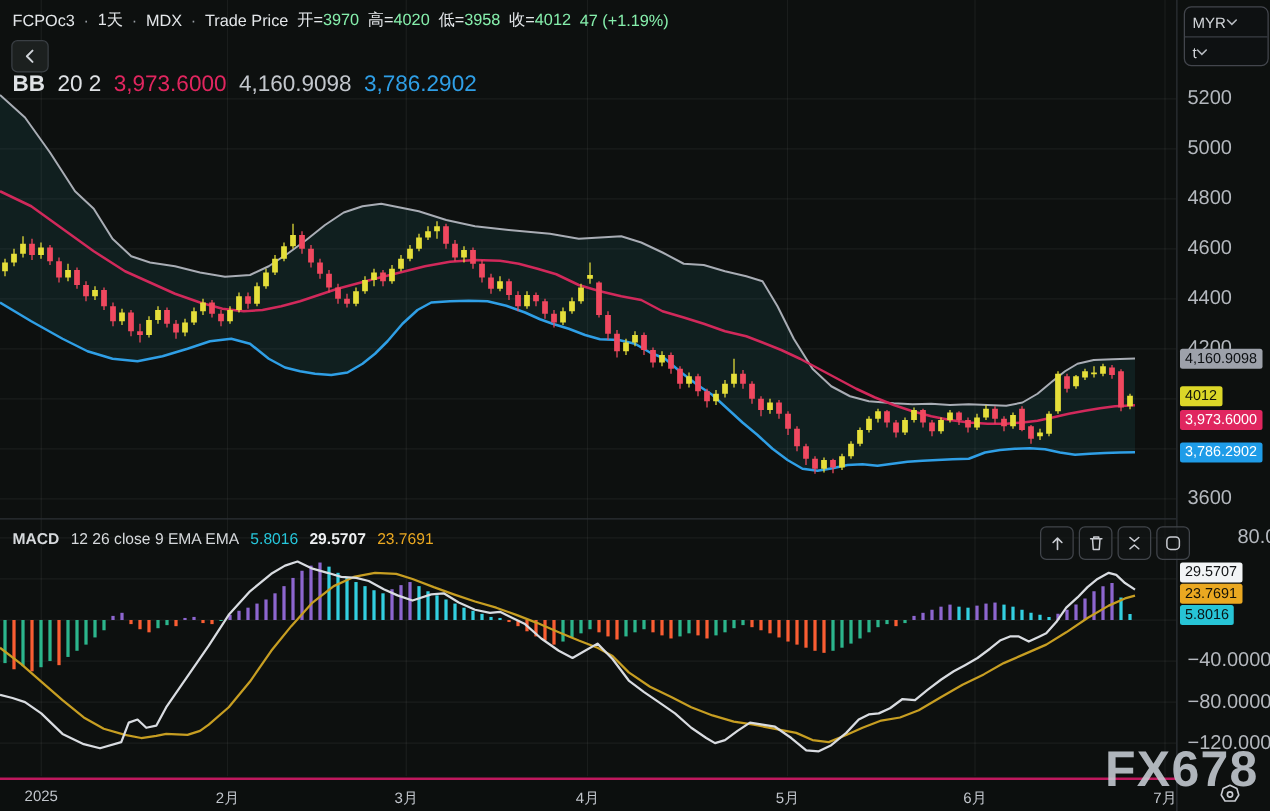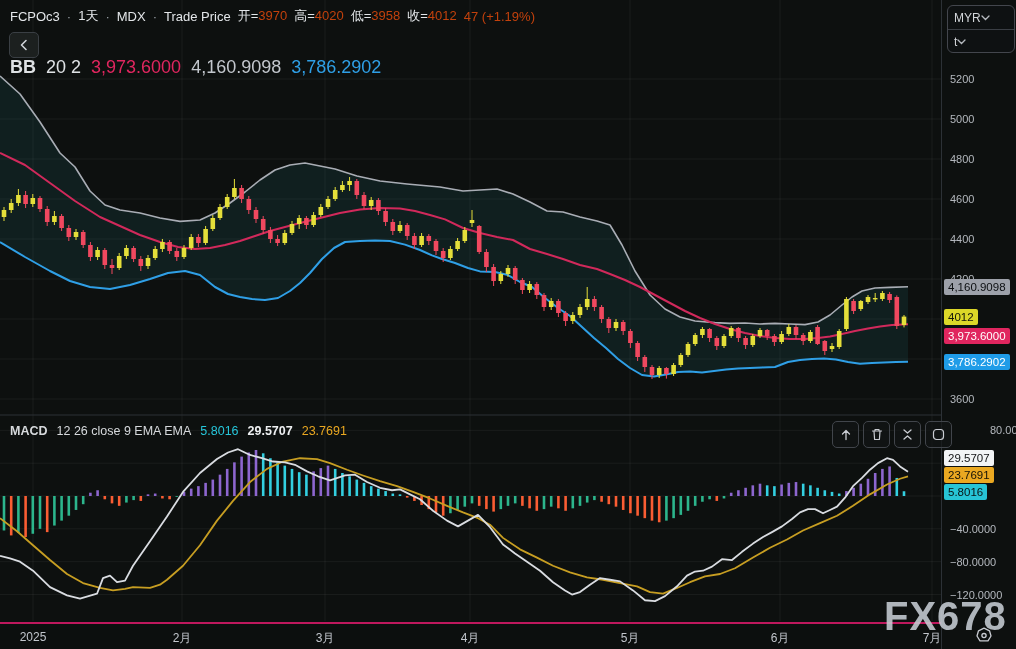--- a/index.html
+++ b/index.html
@@ -2,37 +2,37 @@
 <html><head>
 <meta charset="utf-8">
 <style>
   html,body{margin:0;padding:0;background:#000;}
   .app{position:relative;width:1016px;height:649px;background:#0d100f;overflow:hidden;
        font-family:"Liberation Sans",sans-serif;text-decoration:underline;-webkit-font-smoothing:antialiased;}
   .hdr{position:absolute;top:7px;left:10px;display:flex;gap:7px;align-items:center;
        font-size:13px;color:#e3e6e9;white-space:nowrap;z-index:30;}
   .hdr .sep{color:#9aa0a6;}
   .hdr .lab{color:#e3e6e9;}
-  .hdr .val{color:#c2410c;}
+  .hdr .val{color:#86efac;}
   .backbtn{position:absolute;top:32px;left:9px;width:28px;height:24px;background:#1c201f;
        border:1px solid #3a3f44;border-radius:5px;display:flex;align-items:center;justify-content:center;
        cursor:pointer;z-index:30;}
   .bbrow{position:absolute;top:57px;left:10px;display:flex;gap:10px;font-size:18px;
        color:#dfe2e5;z-index:30;font-weight:700;align-items:flex-end;}
   .bbrow .v{font-weight:400;}
   .macdrow{position:absolute;top:424px;left:10px;display:flex;gap:9px;font-size:12.5px;
        color:#d6d9dc;z-index:30;font-weight:700;}
   .macdrow .v{font-weight:400;}
   .macdrow .vb{font-weight:700;}
   .panebtns{position:absolute;top:421px;left:832px;display:flex;gap:4px;z-index:30;}
   .pbtn{width:25px;height:25px;border:1px solid #41454b;border-radius:5px;background:rgba(18,21,22,.7);
        display:flex;align-items:center;justify-content:center;cursor:pointer;color:#c9ccd2;}
   .raxis{position:absolute;left:941px;top:0;width:75px;height:649px;border-left:1px solid #2c3136;
        background:#0d100f;z-index:10;}
-  .tick{position:absolute;left:8px;transform:translateY(-50%);font-size:11px;color:#b4b8be;white-space:nowrap;}
+  .tick{position:absolute;left:8px;transform:translateY(-50%);font-size:16px;color:#b4b8be;white-space:nowrap;}
   .badge{position:absolute;left:2px;transform:translateY(-50%);font-size:11.5px;padding:2px 4px;
        border-radius:2px;white-space:nowrap;z-index:12;}
   .selbox{position:absolute;left:5px;top:5px;width:66px;height:46px;border:1px solid #43464d;
        border-radius:6px;background:#0e1112;z-index:14;}
   .selrow{height:23px;display:flex;align-items:center;
        padding:0 6px;font-size:12px;color:#d3d6da;cursor:pointer;}
   .selrow+.selrow{border-top:1px solid #3a3e44;}
   .taxis{position:absolute;left:0;top:622px;width:941px;height:27px;border-top:2px solid #be185d;
        background:#0c0f0e;z-index:8;}
   .tlab{position:absolute;top:6px;transform:translateX(-50%);font-size:12px;color:#c2c6cc;white-space:nowrap;}

